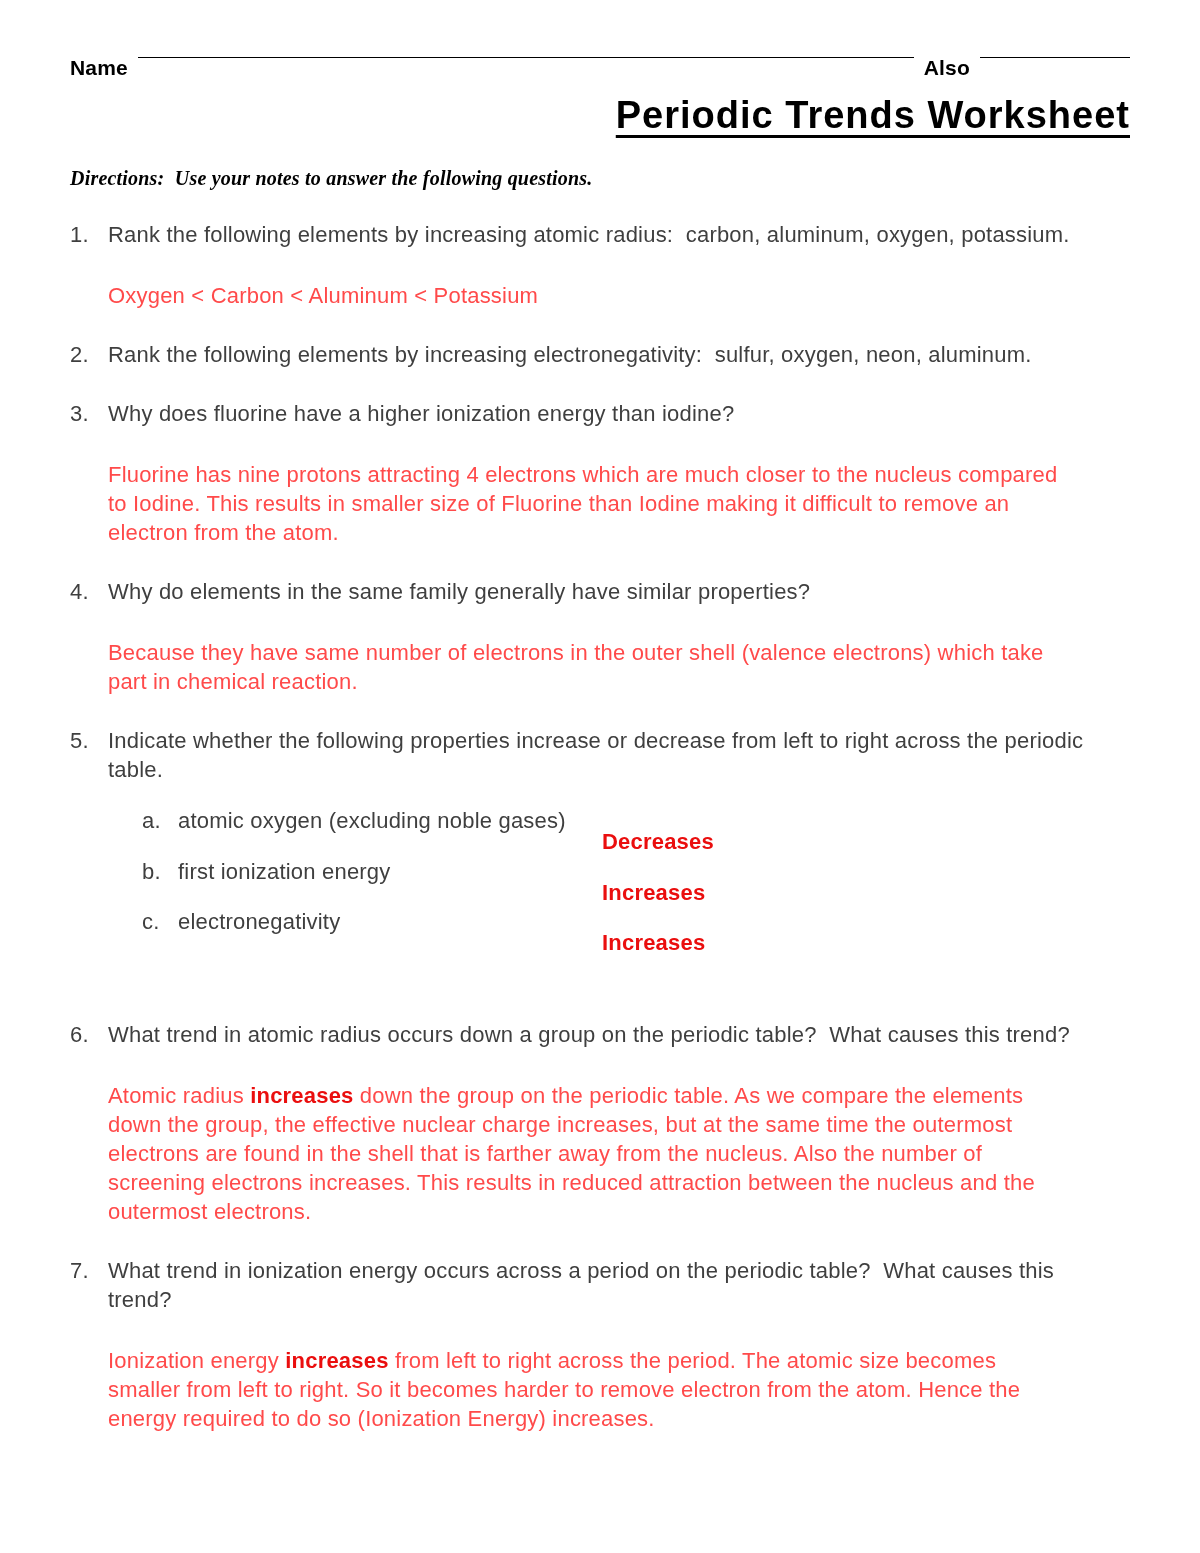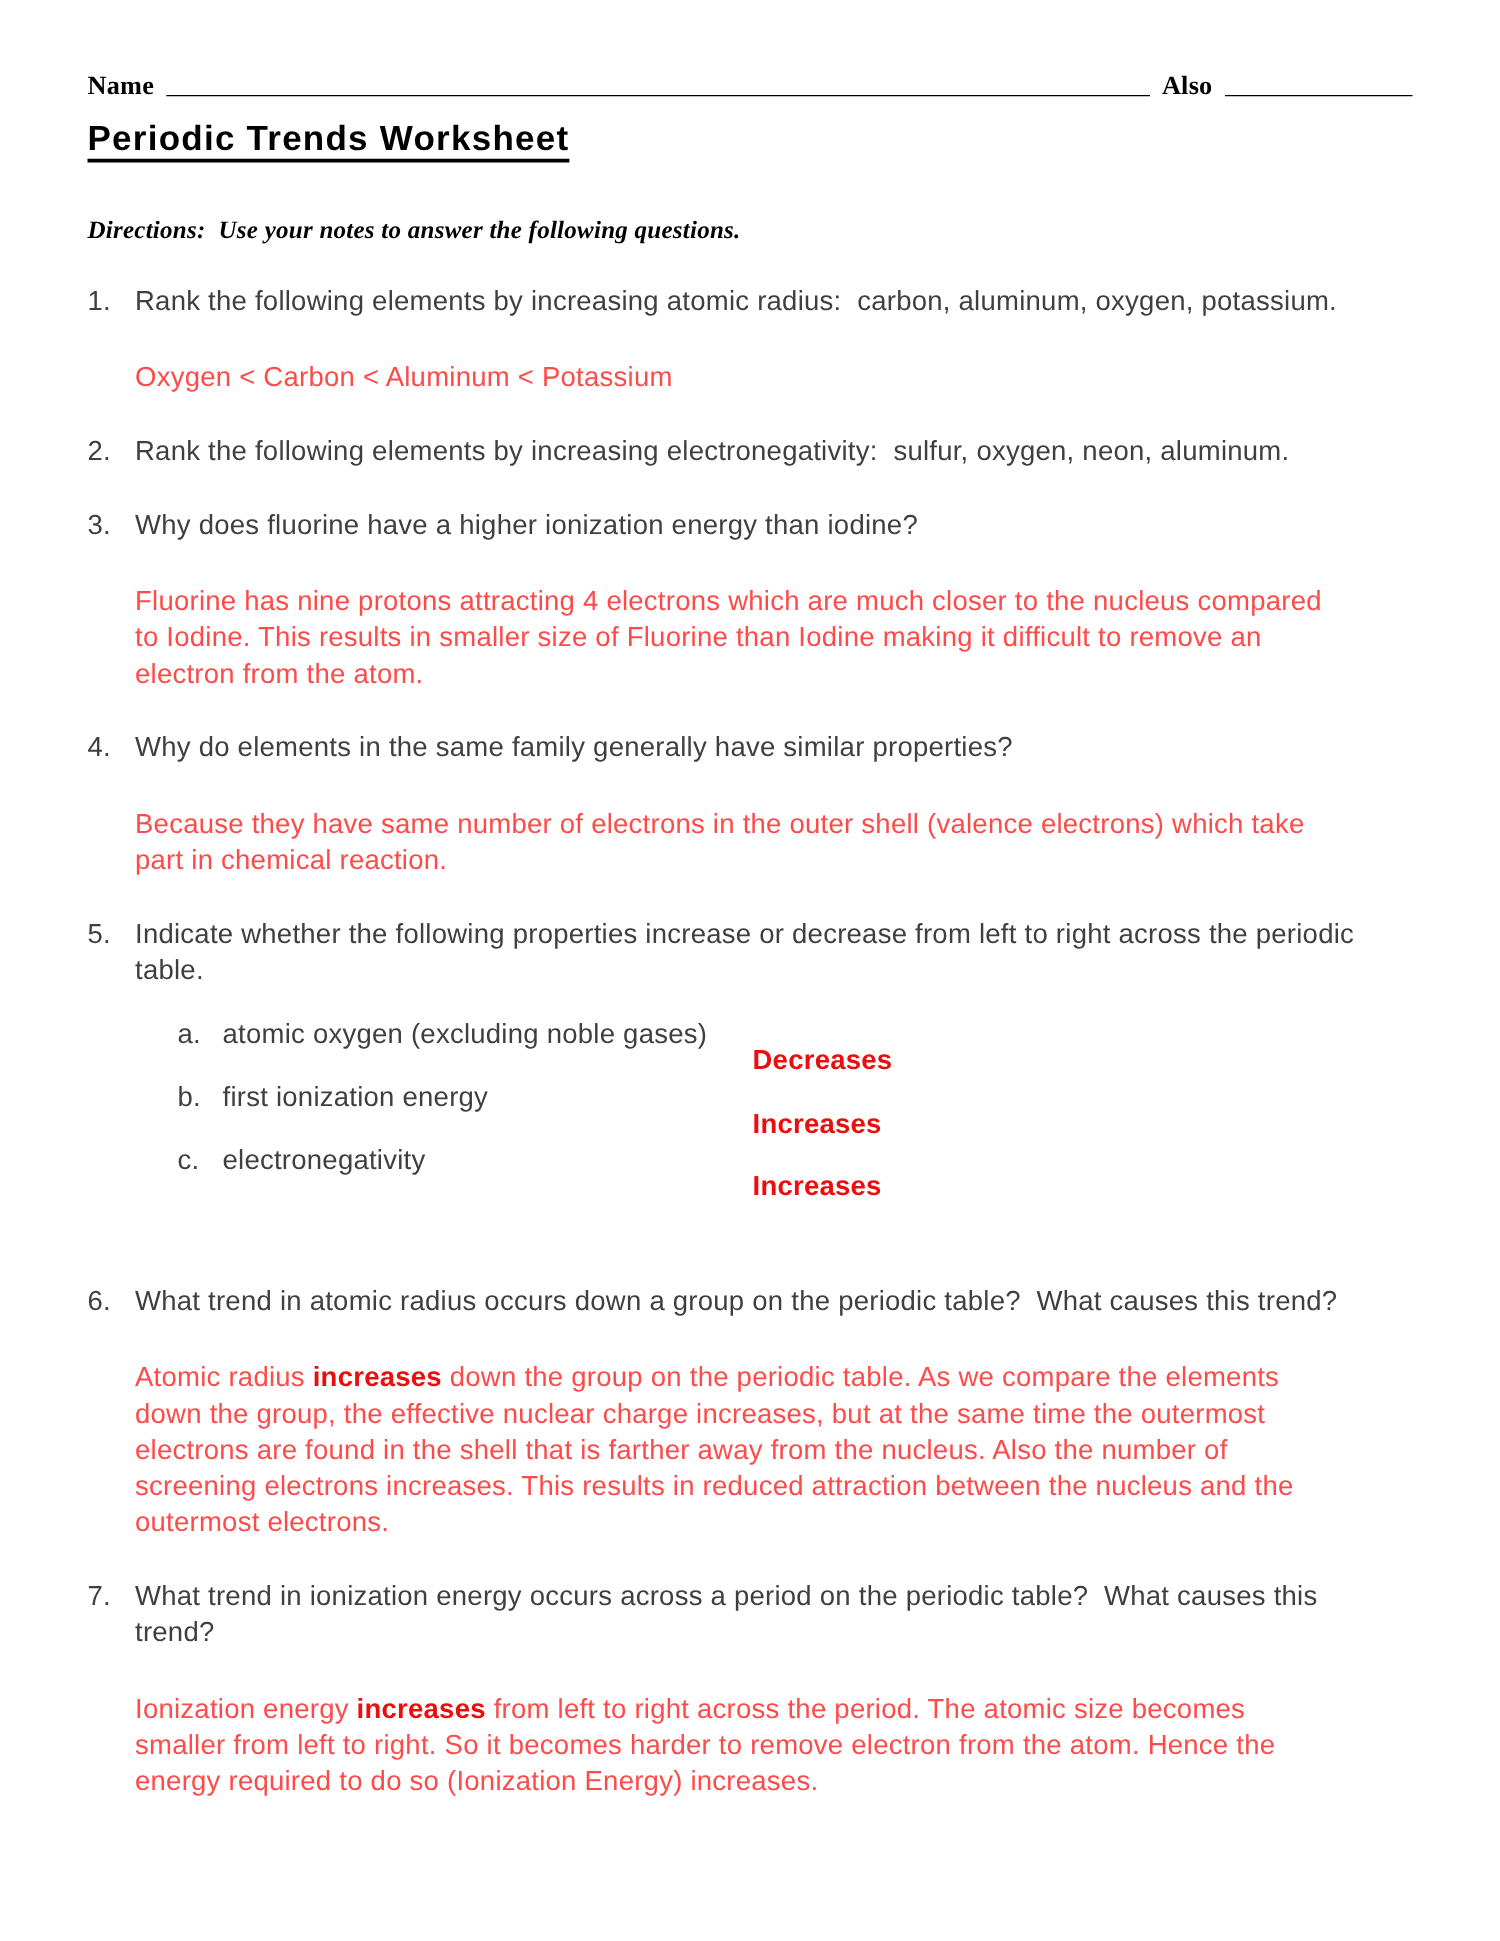--- a/index.html
+++ b/index.html
@@ -8,43 +8,43 @@
     width: 1200px;
     min-height: 1553px;
     font-family: "Liberation Sans", sans-serif;
     color: #3f3f3f;
     letter-spacing: 0.2px;
   }
   .page { padding: 56px 70px 40px 70px; }
 
   .header-row {
     display: flex;
-    align-items: flex-end;
-    font-family: Liberation Serif, serif;
+    align-items: flex-start;
+    font-family: Liberation Sans, sans-serif;
     font-weight: bold;
     font-size: 21px;
     color: #000000;
   }
   .fill-line { flex: 1; border-bottom: 1.6px solid #000; height: 2px; margin: 0 10px 4px 10px; }
   .date-line { width: 150px; border-bottom: 1.6px solid #000; height: 2px; margin: 0 0 4px 10px; }
 
   .title {
     margin-top: 14px;
-    text-align: left;
-    font-size: 28px;
+    text-align: right;
+    font-size: 38px;
     font-weight: bold;
     color: #000000;
     letter-spacing: 1px;
     text-decoration: underline;
     text-decoration-thickness: 3px;
     text-underline-offset: 7px;
   }
 
   .directions {
-    margin-top: 46px;
+    margin-top: 30px;
     font-family: "Liberation Serif", serif;
     font-style: italic;
     font-weight: bold;
     font-size: 20px;
     color: #000000;
     white-space: pre-wrap;
   }
 
   .question { margin-top: 30px; }
   .question.mt-lg { margin-top: 62px; }

